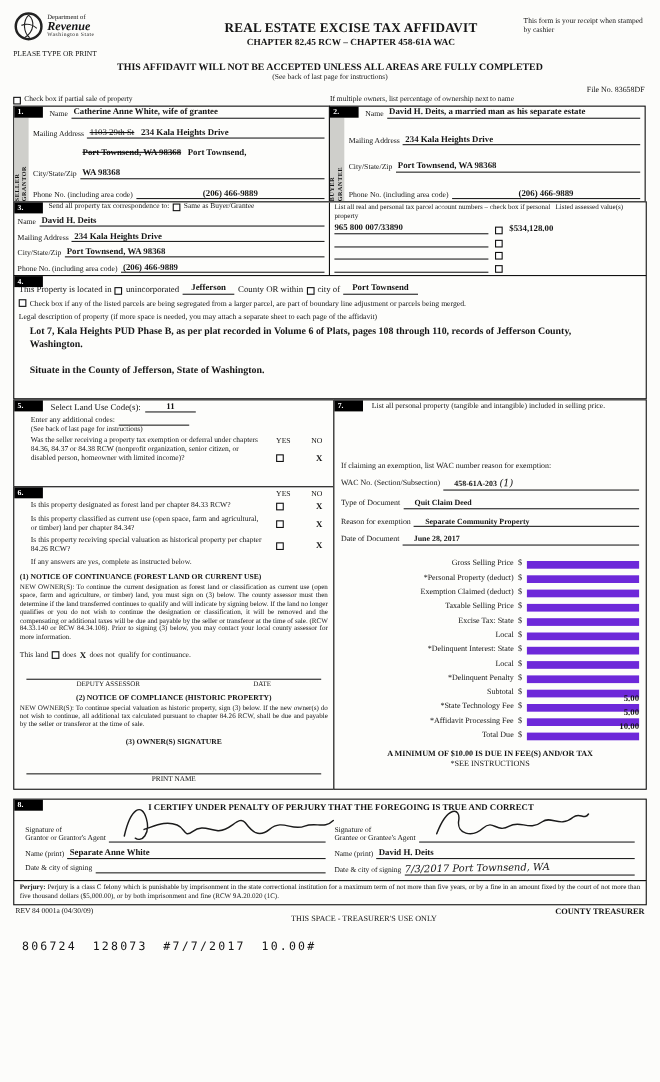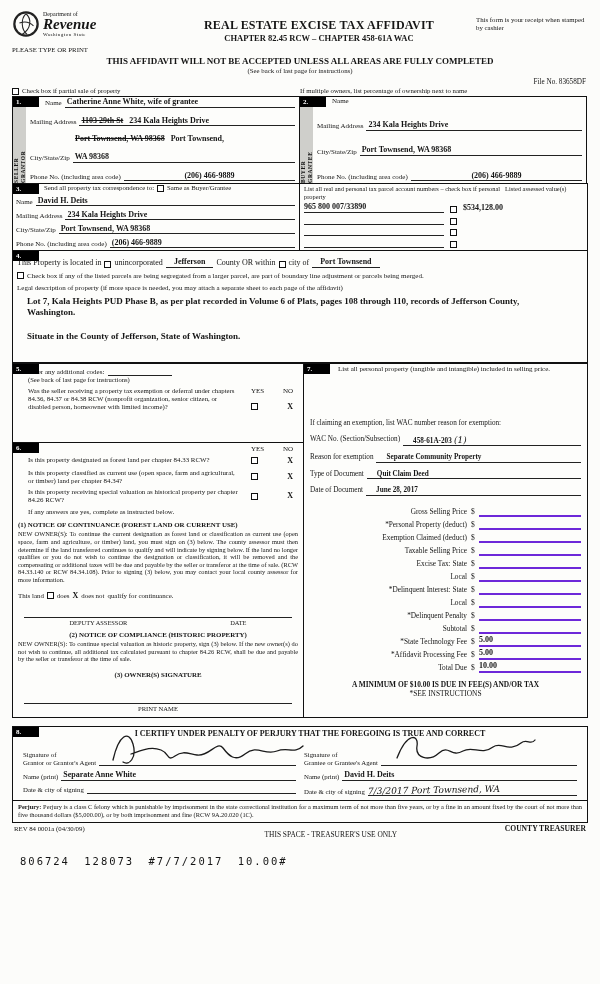--- a/index.html
+++ b/index.html
@@ -14,21 +14,21 @@
   .xmark { font-weight:bold; font-size:8px; }
   .struck { text-decoration: line-through; }
   .handwrite { font-family:"DejaVu Serif",serif; font-style:italic; font-size:9px; transform:rotate(-1deg); display:inline-block; }
 
   
   .header { display:flex; align-items:flex-start; }
   .header-left { width:150px; }
   .logo-row { display:flex; align-items:center; gap:3px; }
   .logo-text { line-height:1; }
   .logo-dept { font-size:6px; }
-  .logo-rev { font-size:15px; font-weight:bold; font-style:italic; }
+  .logo-rev { font-size:11px; font-weight:bold; font-style:italic; }
   .logo-ws { font-size:5px; letter-spacing:.5px; }
   .please-type { font-size:6.8px; margin-top:8px; }
   .header-center { flex:1; text-align:center; padding-top:8px; }
   .title { font-size:12px; font-weight:bold; letter-spacing:.2px; }
   .chapter { font-size:8.5px; font-weight:bold; margin-top:1px; }
   .header-right { width:112px; font-size:6.8px; padding-top:6px; }
   .warning { text-align:center; font-weight:bold; font-size:9px; margin-top:2px; }
   .see-back { text-align:center; font-size:6.8px; }
   .file-no { text-align:right; font-size:7.2px; margin:3px 2px 1px 0; }
 
@@ -110,21 +110,21 @@
   .s7-hdr { padding-left:28px; font-size:7px; width:90%; }
   .s7-blank { height:46px; }
   .s7-exempt { font-size:7.2px; }
   .s7-row { display:flex; align-items:flex-start; gap:3px; margin-top:7px; font-size:7.2px; }
   .s7-row .val-line { flex:1; border-bottom:1px solid #222; min-height:9px; }
   .s7-row .val-line b { padding-left:10px; }
   .money { margin-top:8px; }
   .m-row { display:flex; align-items:flex-end; height:13px; }
   .m-label { flex:1; text-align:right; font-size:7.3px; padding-right:4px; }
   .m-dollar { width:8px; font-size:7.5px; }
-  .m-line { width:102px; border-bottom:2px solid #6d28d9; text-align:left; font-weight:bold; min-height:9px; }
+  .m-line { width:102px; border-bottom:7px solid #6d28d9; text-align:right; font-weight:bold; min-height:9px; }
   .min-note { text-align:center; font-weight:bold; font-size:7.4px; margin-top:8px; }
   .see-instr { text-align:center; font-size:7.4px; margin-top:1px; }
 
   
   .sec8 { margin-top:8px; position:relative; padding:2px 6px 4px; }
   .certify { text-align:center; font-weight:bold; font-size:8px; padding-left:20px; }
   .sig-area { display:flex; margin-top:4px; }
   .sig-col { width:50%; padding:0 4px; }
   .sig-row { display:flex; align-items:flex-end; }
   .sig-label { font-size:6.8px; line-height:1.15; white-space:nowrap; }
@@ -191,21 +191,21 @@
         <span>GRANTOR</span>
       </div>
       <div class="party-fields">
         <div class="frow first">
           <span class="flabel">Name</span>
           <span class="fline"><b>Catherine Anne White, wife of grantee</b></span>
         </div>
         <div class="frow">
           <span class="flabel">Mailing Address</span>
           <span class="fline">
-            <span class="struck" style="font-weight:bold">1103 29th St</span>
+            <span class="struck" style="font-weight:normal">1103 29th St</span>
             <b>234 Kala Heights Drive</b>
           </span>
         </div>
         <div class="frow" style="padding-left:40px;">
           <span class="fline" style="border-bottom:none;">
             <span class="struck" style="font-weight:bold">Port Townsend, WA 98368</span>
             <b>Port Townsend,</b>
           </span>
         </div>
         <div class="frow">
@@ -221,20 +221,21 @@
 
     <div class="party-box box">
       <div class="badge">2.</div>
       <div class="side-strip">
         <span>BUYER</span>
         <span>GRANTEE</span>
       </div>
       <div class="party-fields">
         <div class="frow first">
           <span class="flabel">Name</span>
+          <span class="fline"><b>David H. Deits, a married man as his separate estate</b></span>
         </div>
         <div class="frow">
           <span class="flabel">Mailing Address</span>
           <span class="fline"><b>234 Kala Heights Drive</b></span>
         </div>
         <div class="frow">
           <span class="flabel">City/State/Zip</span>
           <span class="fline"><b>Port Townsend, WA 98368</b></span>
         </div>
         <div class="frow">
@@ -317,20 +318,24 @@
     <div class="legal-label">Legal description of property (if more space is needed, you may attach a separate sheet to each page of the affidavit)</div>
     <div class="legal-text">Lot 7, Kala Heights PUD Phase B, as per plat recorded in Volume 6 of Plats, pages 108 through 110, records of Jefferson County, Washington.</div>
     <div class="situate">Situate in the County of Jefferson, State of Washington.</div>
   </div>
 
   <div class="cols">
     <div class="col-left">
 
       <div class="sec5 box">
         <div class="badge">5.</div>
+        <div class="hdr">
+          <span>Select Land Use Code(s):</span>
+          <span class="code-line">11</span>
+        </div>
         <div class="addl">
           <span>Enter any additional codes:</span>
           <span class="blank"></span>
         </div>
         <div class="see-back2">(See back of last page for instructions)</div>
         <div class="s5-q">
           <div class="s5-qtext">Was the seller receiving a property tax exemption or deferral under chapters 84.36, 84.37 or 84.38 RCW (nonprofit organization, senior citizen, or disabled person, homeowner with limited income)?</div>
           <div class="yn-col">
             <div class="yn-head">
               <span>YES</span>
@@ -404,26 +409,26 @@
         <div class="s7-blank"></div>
         <div class="s7-exempt">If claiming an exemption, list WAC number reason for exemption:</div>
         <div class="s7-row">
           <span>WAC No. (Section/Subsection)</span>
           <span class="val-line">
             <b>458-61A-203</b>
             <span class="handwrite">(1)</span>
           </span>
         </div>
         <div class="s7-row">
+          <span>Type of Document</span>
+          <span class="val-line"><b>Quit Claim Deed</b></span>
+        </div>
+        <div class="s7-row">
           <span>Reason for exemption</span>
           <span class="val-line"><b>Separate Community Property</b></span>
-        </div>
-        <div class="s7-row">
-          <span>Type of Document</span>
-          <span class="val-line"><b>Quit Claim Deed</b></span>
         </div>
         <div class="s7-row">
           <span>Date of Document</span>
           <span class="val-line"><b>June 28, 2017</b></span>
         </div>
 
         <div class="money">
           <div class="m-row">
               <span class="m-label">Gross Selling Price</span>
               <span class="m-dollar">$</span>

